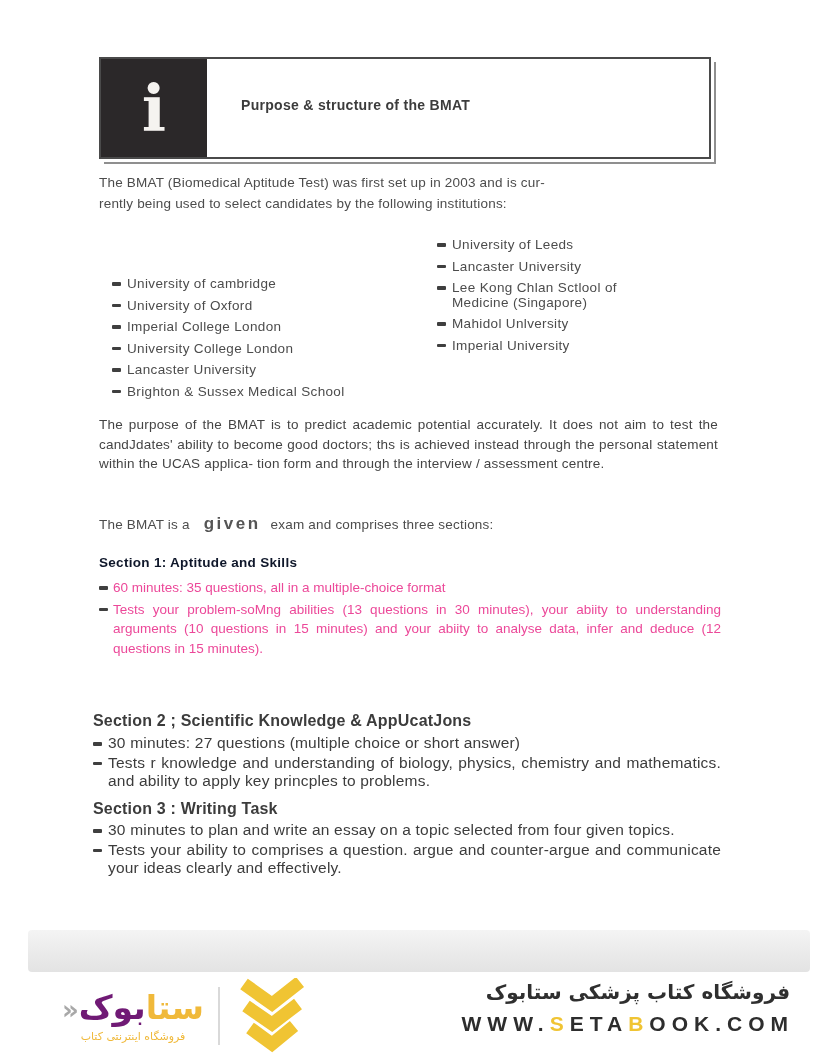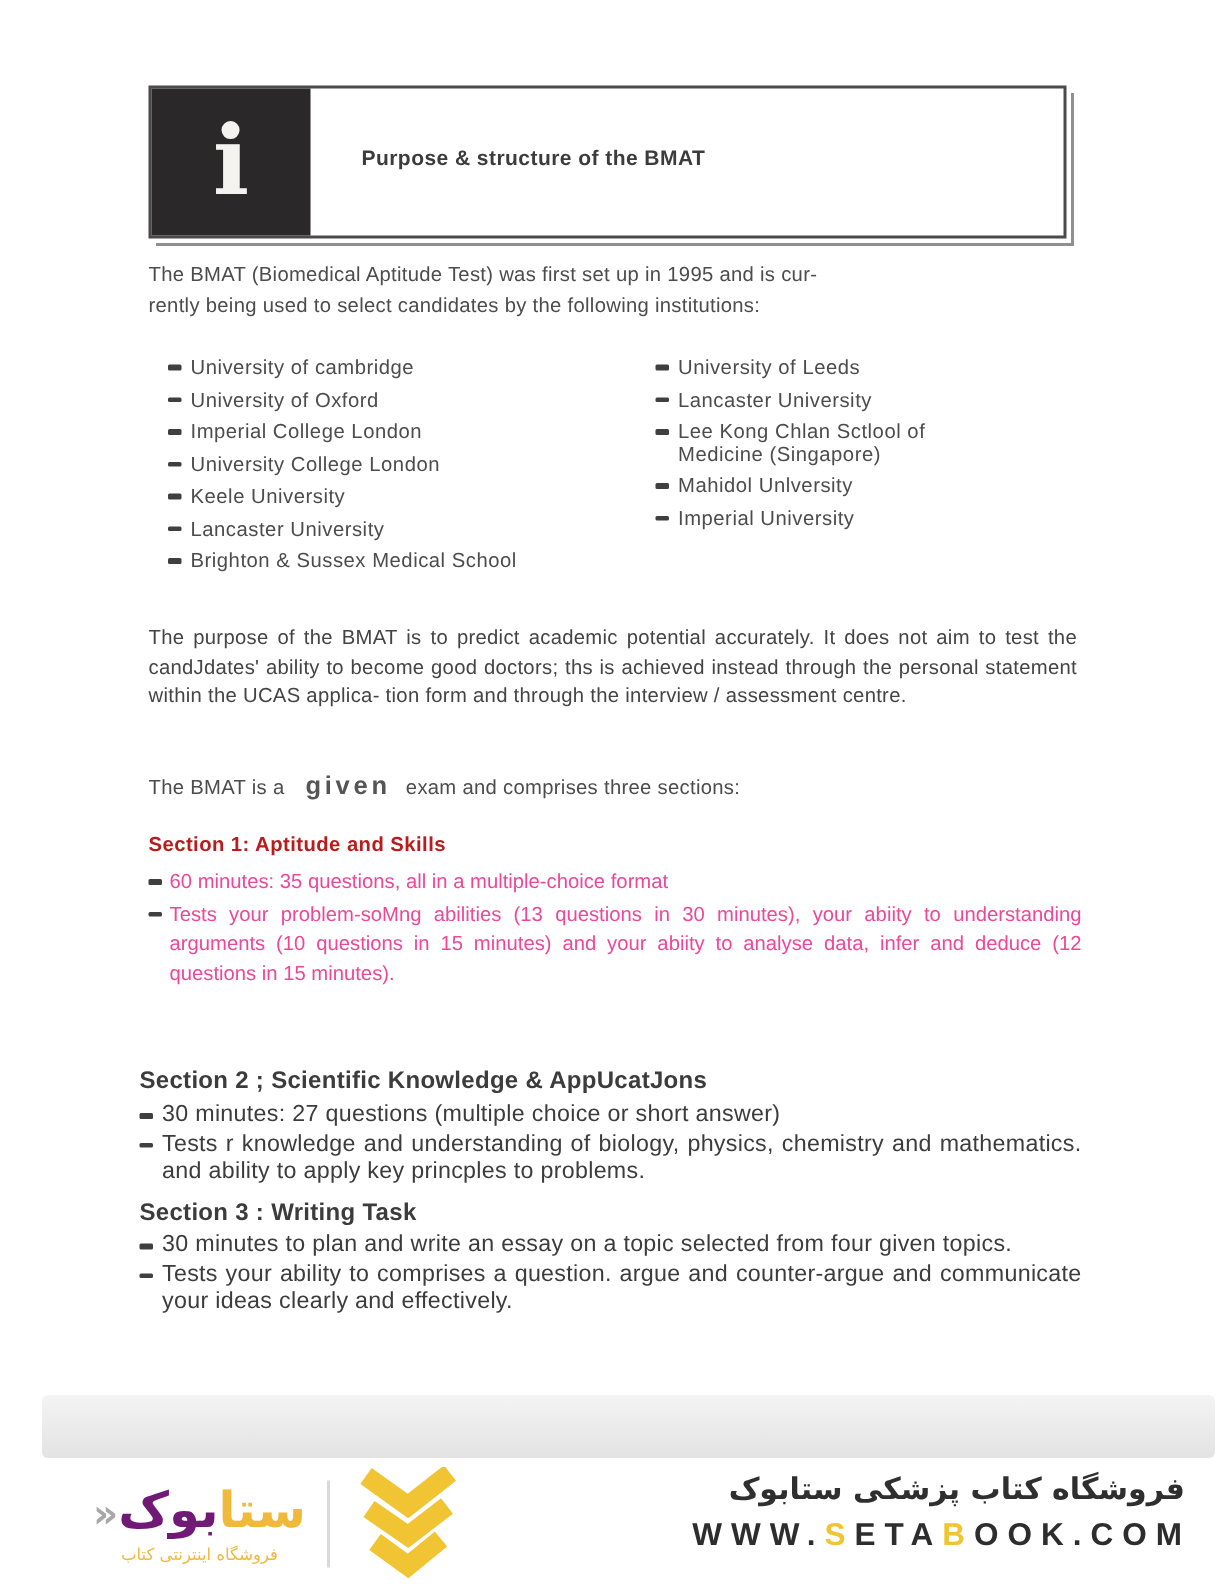--- a/index.html
+++ b/index.html
@@ -16,37 +16,37 @@
                color:#f5f3f0;line-height:1;}
   .info-title{position:absolute;left:140px;top:38px;font-size:14px;font-weight:bold;
               color:#3c3c3c;letter-spacing:.3px;}
 
   
   .intro{position:absolute;left:99px;top:172px;width:625px;font-size:13.5px;line-height:21px;
          color:#4c4c4c;letter-spacing:.2px;}
 
   
   .uni-col{position:absolute;top:238px;font-size:13.5px;color:#4c4c4c;letter-spacing:.35px;}
-  .uni-left{left:112px;width:300px;}
+  .uni-left{left:112px;width:300px;margin-top:39px;}
   .uni-right{left:437px;width:278px;}
   .uni-item{display:flex;margin-bottom:7px;line-height:14.5px;}
   .uni-item .txt{padding-left:6px;}
   .uni-right .uni-item .txt{max-width:196px;}
   .bullet-dash{flex:0 0 auto;width:9px;height:3.5px;background:#3f3f3f;margin-top:5px;border-radius:1px;}
 
   
   .purpose{position:absolute;left:99px;top:415px;width:619px;font-size:13.5px;line-height:19.5px;
            text-align:justify;color:#444;letter-spacing:.2px;}
 
   
   .exam-line{position:absolute;left:99px;top:514px;font-size:13.5px;color:#4c4c4c;letter-spacing:.2px;}
   .exam-line .hl{font-size:17px;font-weight:600;letter-spacing:2.5px;color:#555;margin:0 10px 0 14px;}
 
   
-  .sec1-head{position:absolute;left:99px;top:555px;font-size:13.5px;font-weight:600;color:#b91c1c;letter-spacing:.3px;}
+  .sec1-head{position:absolute;left:99px;top:555px;font-size:13.5px;font-weight:600;color:#0f172a;letter-spacing:.3px;}
   .sec1-bullets{position:absolute;left:99px;top:578px;width:622px;font-size:13.5px;color:#ec4899;}
   .bullet-row{display:flex;margin-bottom:2px;line-height:19.5px;}
   .bullet-row .txt{padding-left:5px;text-align:justify;}
   .bullet-row .bullet-dash{margin-top:8px;}
 
   
   .alt{font-size:15.5px;color:#3c3c3c;letter-spacing:.2px;}
   .sec2-head{position:absolute;left:93px;top:712px;font-weight:600;font-size:16px;}
   .sec2-bullets{position:absolute;left:93px;top:734px;width:628px;}
   .sec3-head{position:absolute;left:93px;top:800px;font-weight:600;font-size:16px;}
@@ -80,44 +80,40 @@
 <div class="page">
 
   <div class="info-box">
     <div class="icon-square">
       <span class="glyph">i</span>
     </div>
     <div class="info-title">Purpose  &amp;  structure  of the BMAT</div>
   </div>
 
   <div class="intro">
-    <div>The BMAT (Biomedical Aptitude Test) was first set up in 1995 and is cur-</div>
+    <div>The BMAT (Biomedical Aptitude Test) was first set up in 2003 and is cur-</div>
     <div>rently being used  to select  candidates by the  following institutions:</div>
   </div>
 
   <div class="uni-col uni-left">
     <div class="uni-item">
         <span class="bullet-dash"></span>
         <span class="txt">University of cambridge</span>
       </div>
     <div class="uni-item">
         <span class="bullet-dash"></span>
         <span class="txt">University of Oxford</span>
       </div>
     <div class="uni-item">
         <span class="bullet-dash"></span>
         <span class="txt">Imperial College London</span>
       </div>
     <div class="uni-item">
         <span class="bullet-dash"></span>
         <span class="txt">University College London</span>
-      </div>
-    <div class="uni-item">
-        <span class="bullet-dash"></span>
-        <span class="txt">Keele University</span>
       </div>
     <div class="uni-item">
         <span class="bullet-dash"></span>
         <span class="txt">Lancaster University</span>
       </div>
     <div class="uni-item">
         <span class="bullet-dash"></span>
         <span class="txt">Brighton &amp; Sussex Medical School</span>
       </div>
   </div>

